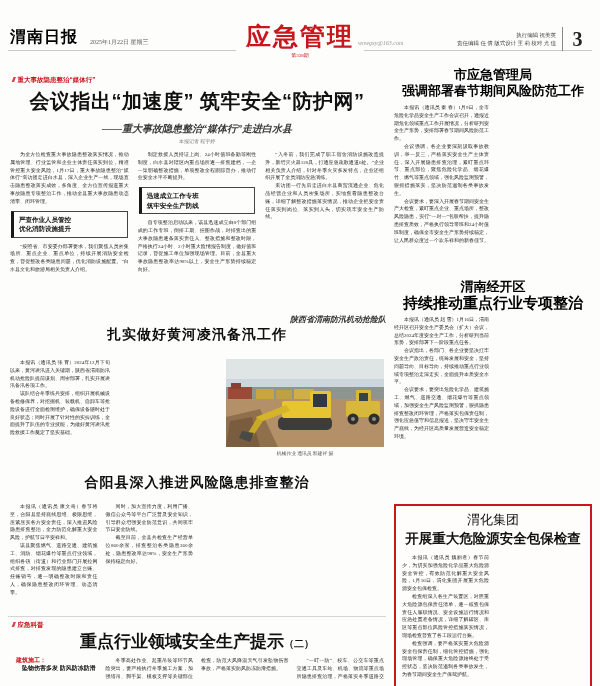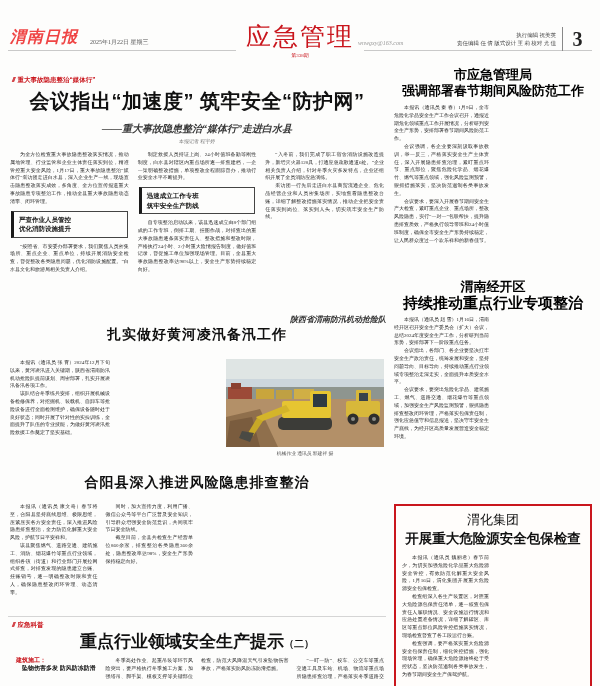--- a/index.html
+++ b/index.html
@@ -7,26 +7,26 @@
   .page {
     position:relative; width:600px; height:686px; margin:0 auto;
     background:#fdfdfc; overflow:hidden; color:#222;
     font-family:"Liberation Serif","DejaVu Serif",serif;
     -webkit-text-size-adjust:none;
   }
 
   
   .masthead { position:absolute; top:0; left:0; right:0; height:56px; }
   .mast-rule { position:absolute; left:8px; right:8px; top:50px; height:1px; background:#c9c9c9; }
-  .logo { position:absolute; left:10px; top:27px; font-size:16px; font-weight:bold; font-style:italic;
-          color:#ef4444; letter-spacing:1px; }
+  .logo { position:absolute; left:10px; top:27px; font-size:16px; font-weight:bold; 
+          color:#000000; letter-spacing:1px; }
   .mast-date { position:absolute; left:90px; top:38px; font-size:6px; color:#555; }
   .section-title-wrap { position:absolute; left:50%; top:24px; transform:translateX(-50%);
           background:#fdfdfc; padding:0 10px; text-align:center; }
-  .section-title { font-size:25px; font-weight:normal; color:#c9161d; letter-spacing:2px; line-height:26px; }
+  .section-title { font-size:25px; font-weight:bold; color:#c9161d; letter-spacing:2px; line-height:26px; }
   .issue-no { font-size:5px; color:#c9161d; margin-top:2px; }
   .mast-email { position:absolute; left:358px; top:40px; font-size:6px; color:#999; font-style:italic; }
   .credits { position:absolute; right:44px; top:31px; text-align:right; color:#444; }
   .credits div { font-size:5.5px; line-height:8px; }
   .page-num { position:absolute; right:8px; top:27px; width:30px; height:24px;
           border-left:1px solid #888; text-align:center; font-size:20px; font-weight:bold;
           color:#222; line-height:24px; }
 
   
   .content { position:absolute; top:58px; left:8px; right:8px; bottom:0; }

